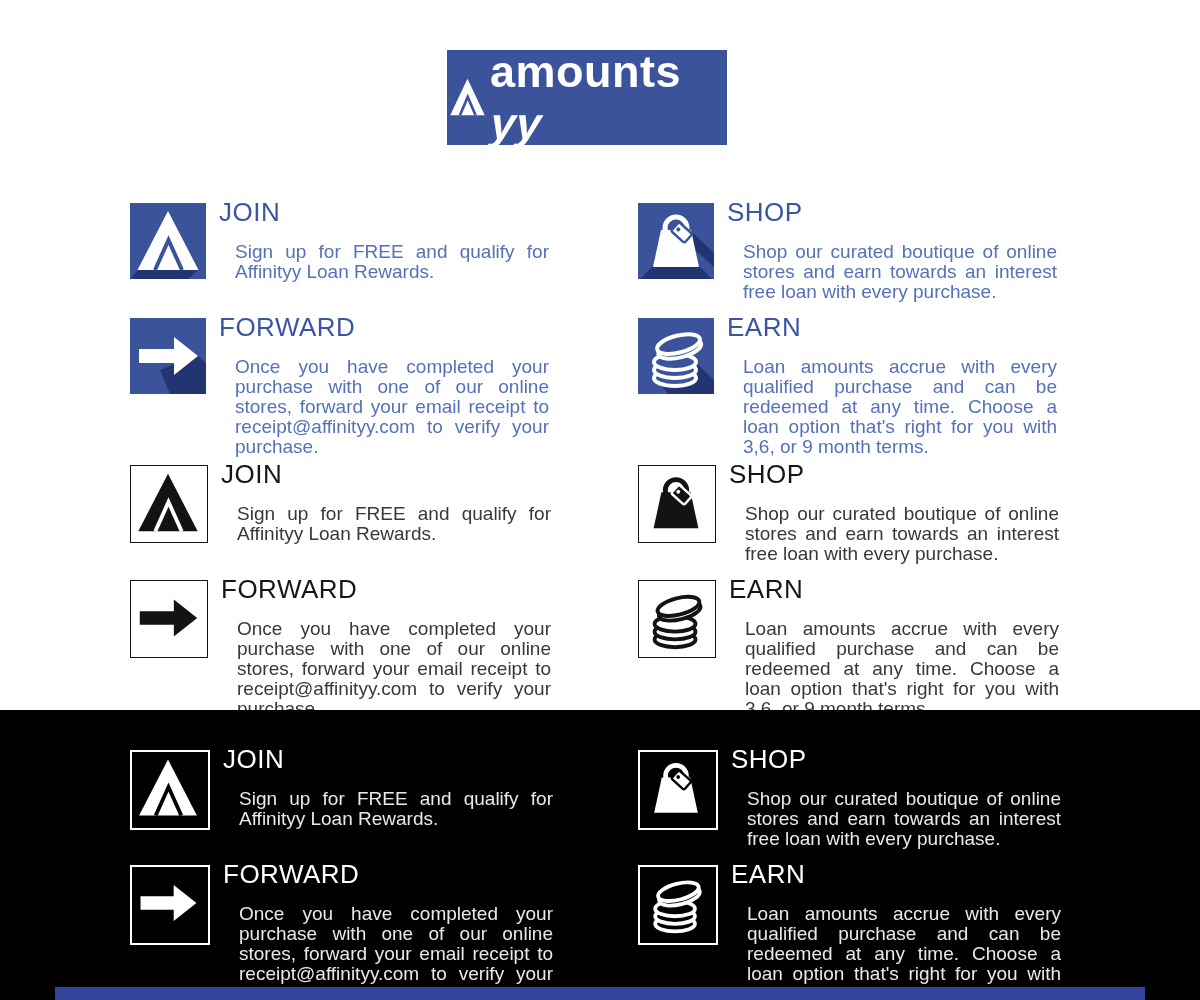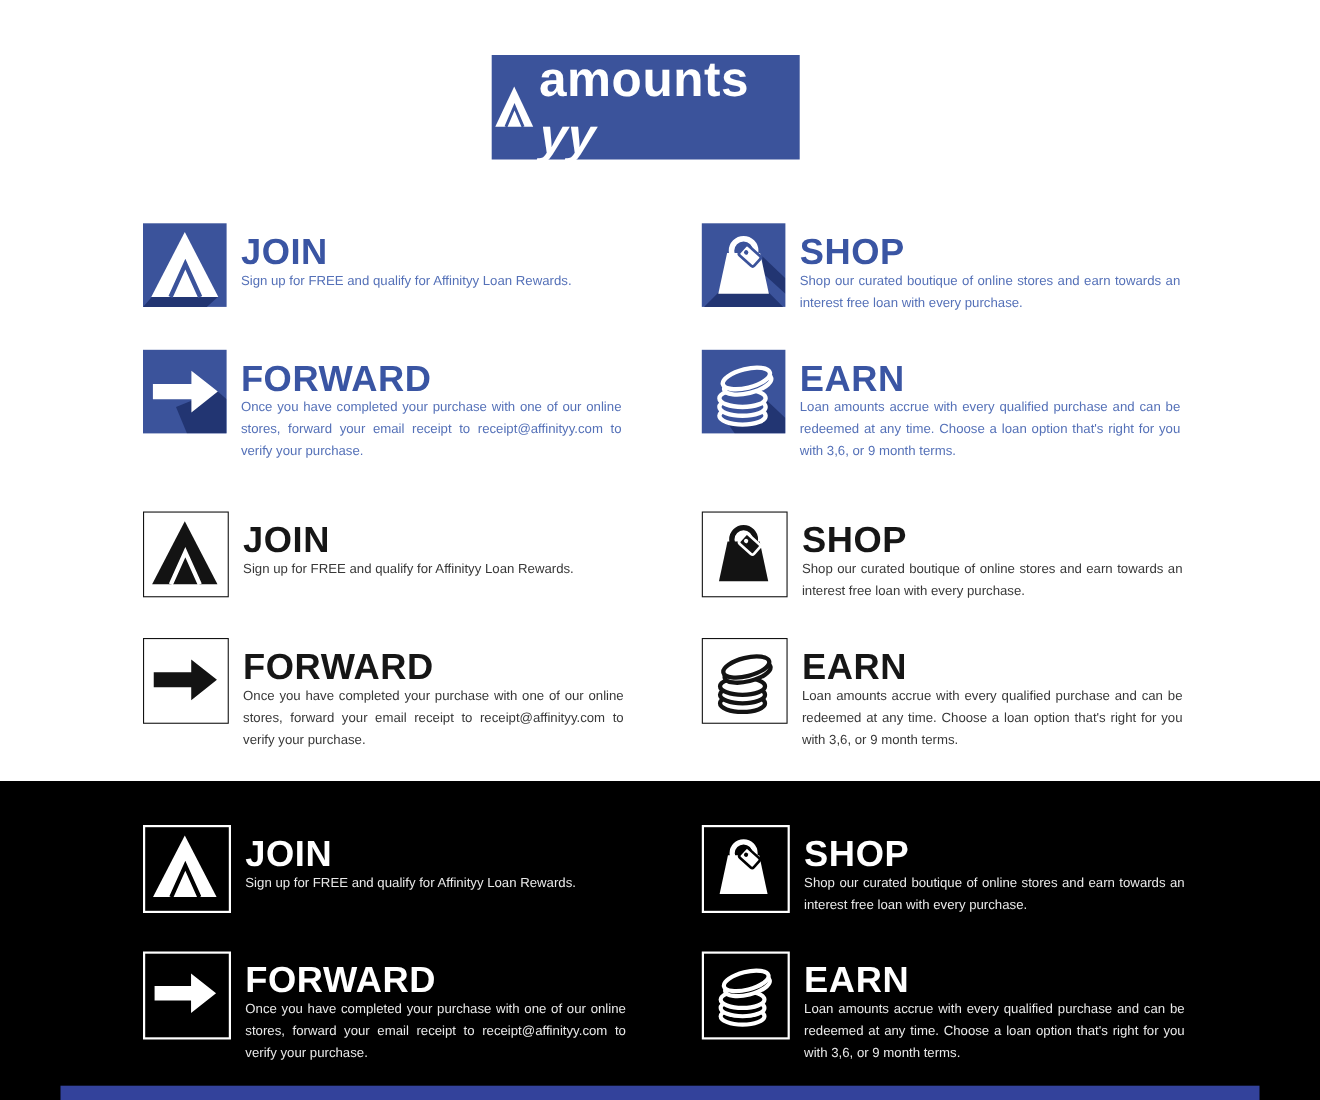--- a/index.html
+++ b/index.html
@@ -20,22 +20,22 @@
   .sec-blue{top:203px;}
   .sec-outline{top:465px;}
   .sec-invert{top:710px;height:290px;background:#000000;padding-top:40px;box-sizing:border-box;}
   .row{display:grid;grid-template-columns:470px 470px;column-gap:38px;height:115px;padding-left:130px;}
   .item{display:flex;}
   .sq{
     width:76px;height:76px;flex:none;position:relative;overflow:hidden;margin-right:13px;
   }
   .ic{position:absolute;left:0;top:0;width:100%;height:100%;display:block;}
   .txt{width:346px;margin-top:-4px;}
-  .title{font-weight:bold;font-size:33px;line-height:27px;letter-spacing:.5px;margin:16px 0 3px 0;}
-  .body{font-size:12px;line-height:20px;text-align:justify;margin:0;}
+  .title{font-weight:normal;font-size:26px;line-height:27px;letter-spacing:.5px;margin:0 0 3px 0;}
+  .body{font-size:19px;line-height:20px;text-align:justify;margin:16px;}
   
   .sec-blue .sq{--bg:#3b539b;--fg:#ffffff;--sh:#223572;background:var(--bg);}
   .sec-blue .title{color:#3a55a3;}
   .sec-blue .body{color:#5571b8;}
   .sec-outline .sq{--bg:#ffffff;--fg:#131313;--sh:transparent;background:#ffffff;border:1px solid #131313;}
   .sec-outline .sq .ic{width:74px;height:74px;}
   .sec-outline .title{color:#161616;}
   .sec-outline .body{color:#383838;}
   .sec-invert .sq{--bg:#000000;--fg:#ffffff;--sh:transparent;background:#000000;border:2px solid #ffffff;}
   .sec-invert .sq .ic{width:72px;height:72px;}

